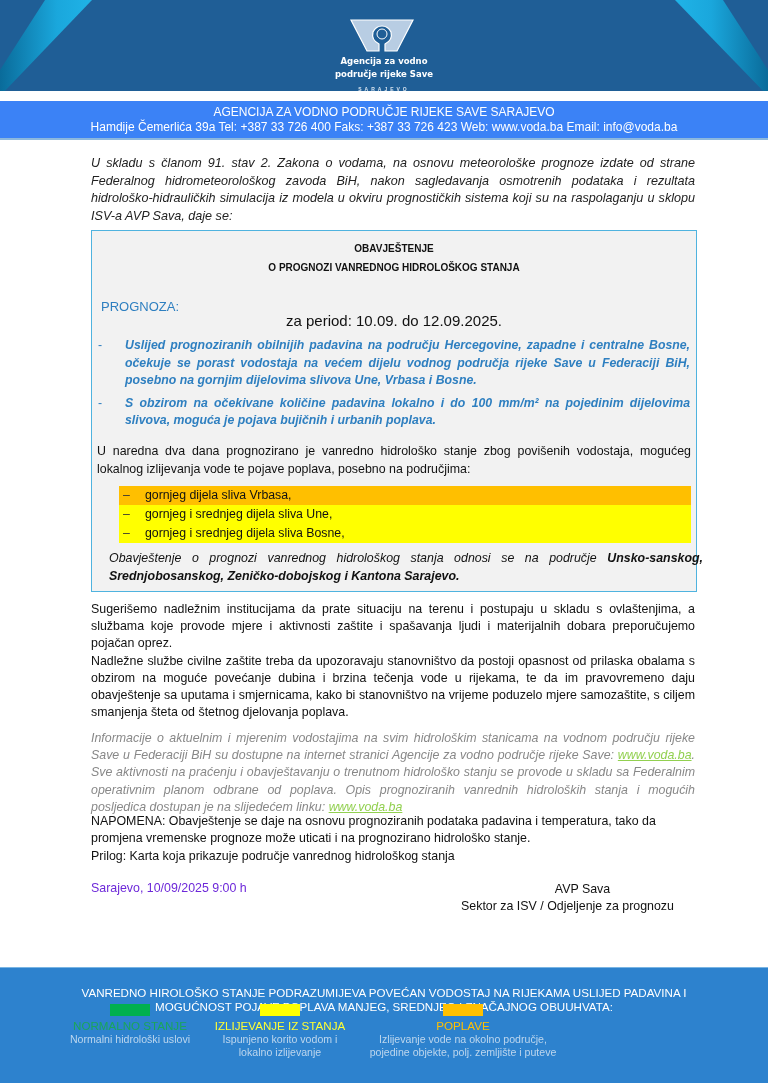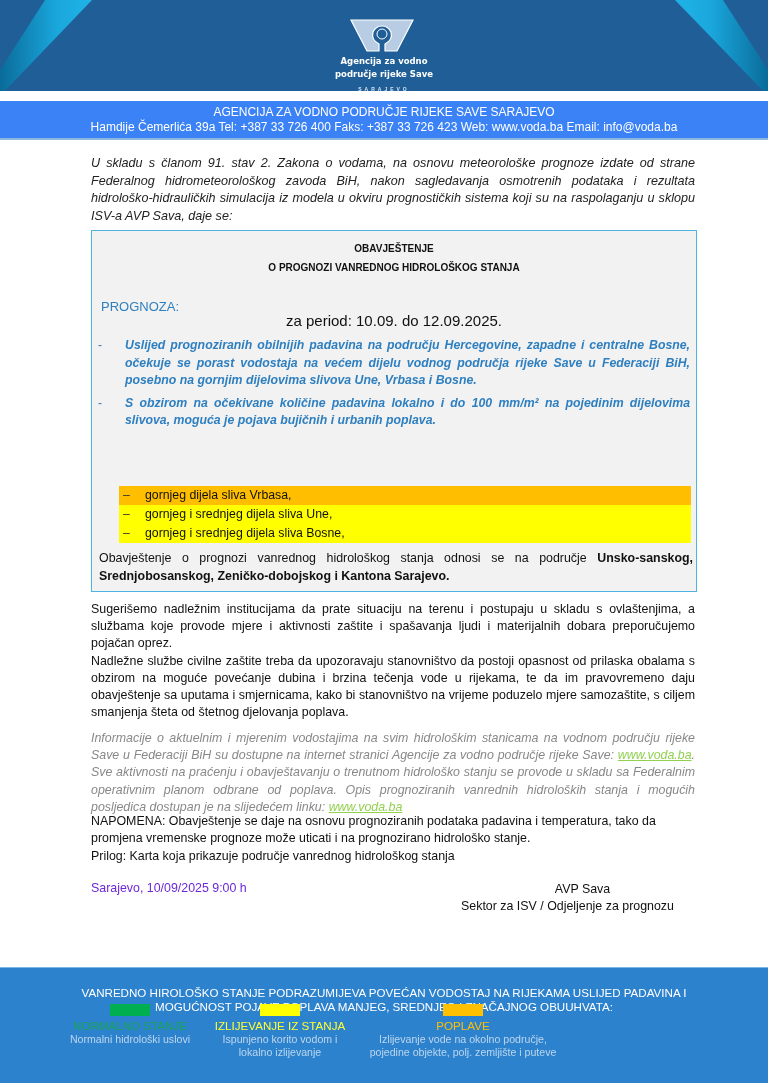--- a/index.html
+++ b/index.html
@@ -37,21 +37,21 @@
   .bullets { position: absolute; left: 6px; top: 106px; width: 592px; color: #2e7fc0; font-style: italic; font-weight: bold; font-size: 12.3px; line-height: 17.6px; }
   .bullet { display: flex; margin-bottom: 5px; }
   .bullet .dash { width: 27px; flex: none; font-style: normal; font-weight: normal; }
   .bullet .txt { text-align: justify; flex: 1; }
   .forecast-para { position: absolute; left: 5px; top: 211px; width: 594px; font-size: 12.4px; line-height: 18px; text-align: justify; color: #111; }
   .areas { position: absolute; left: 27px; top: 255px; width: 572px; }
   .area-row { height: 19px; font-size: 12.3px; line-height: 19px; display: flex; color: #111; }
   .area-row .dash { width: 26px; padding-left: 4px; color: #333; }
   .area-row.orange { background: #ffbf00; }
   .area-row.yellow { background: #ffff00; }
-  .scope { position: absolute; left: 7px; top: 318px; width: 594px; font-size: 12.4px; line-height: 18px; text-align: justify; color: #111; }
+  .scope { position: absolute; left: 17px; top: 318px; width: 594px; font-size: 12.4px; line-height: 18px; text-align: justify; color: #111; font-style: italic; }
   .scope b { font-weight: bold; }
 
   .advice { position: absolute; left: 91px; top: 601px; width: 604px; font-size: 12.4px; line-height: 17.2px; text-align: justify; color: #111; }
 
   .info { position: absolute; left: 91px; top: 730px; width: 604px; font-size: 12.4px; line-height: 17.2px; text-align: justify; color: #888; font-style: italic; }
   .info a { color: #92d050; text-decoration: underline; }
   .note { position: absolute; left: 91px; top: 813px; width: 604px; font-size: 12.4px; line-height: 17.2px; color: #111; }
   .attach { position: absolute; left: 91px; top: 849px; width: 604px; font-size: 12.4px; color: #111; }
 
   .place-date { position: absolute; left: 91px; top: 881px; font-size: 12.4px; color: #6d28d9; }
@@ -101,20 +101,21 @@
   <div class="bullets">
     <div class="bullet">
       <span class="dash">-</span>
       <span class="txt">Uslijed prognoziranih obilnijih padavina na području Hercegovine, zapadne i centralne Bosne, očekuje se porast vodostaja na većem dijelu vodnog područja rijeke Save u Federaciji BiH, posebno na gornjim dijelovima slivova Une, Vrbasa i Bosne.</span>
     </div>
     <div class="bullet">
       <span class="dash">-</span>
       <span class="txt">S obzirom na očekivane količine padavina lokalno i do 100 mm/m² na pojedinim dijelovima slivova, moguća je pojava bujičnih i urbanih poplava.</span>
     </div>
   </div>
+  <div class="forecast-para">U  naredna dva dana prognozirano je vanredno hidrološko stanje zbog povišenih vodostaja, mogućeg lokalnog izlijevanja vode te pojave poplava, posebno na područjima:</div>
   <div class="areas">
     <div class="area-row orange">
       <span class="dash">–</span>
       <span>gornjeg dijela sliva Vrbasa,</span>
     </div>
     <div class="area-row yellow">
       <span class="dash">–</span>
       <span>gornjeg i srednjeg dijela sliva Une,</span>
     </div>
     <div class="area-row yellow">

